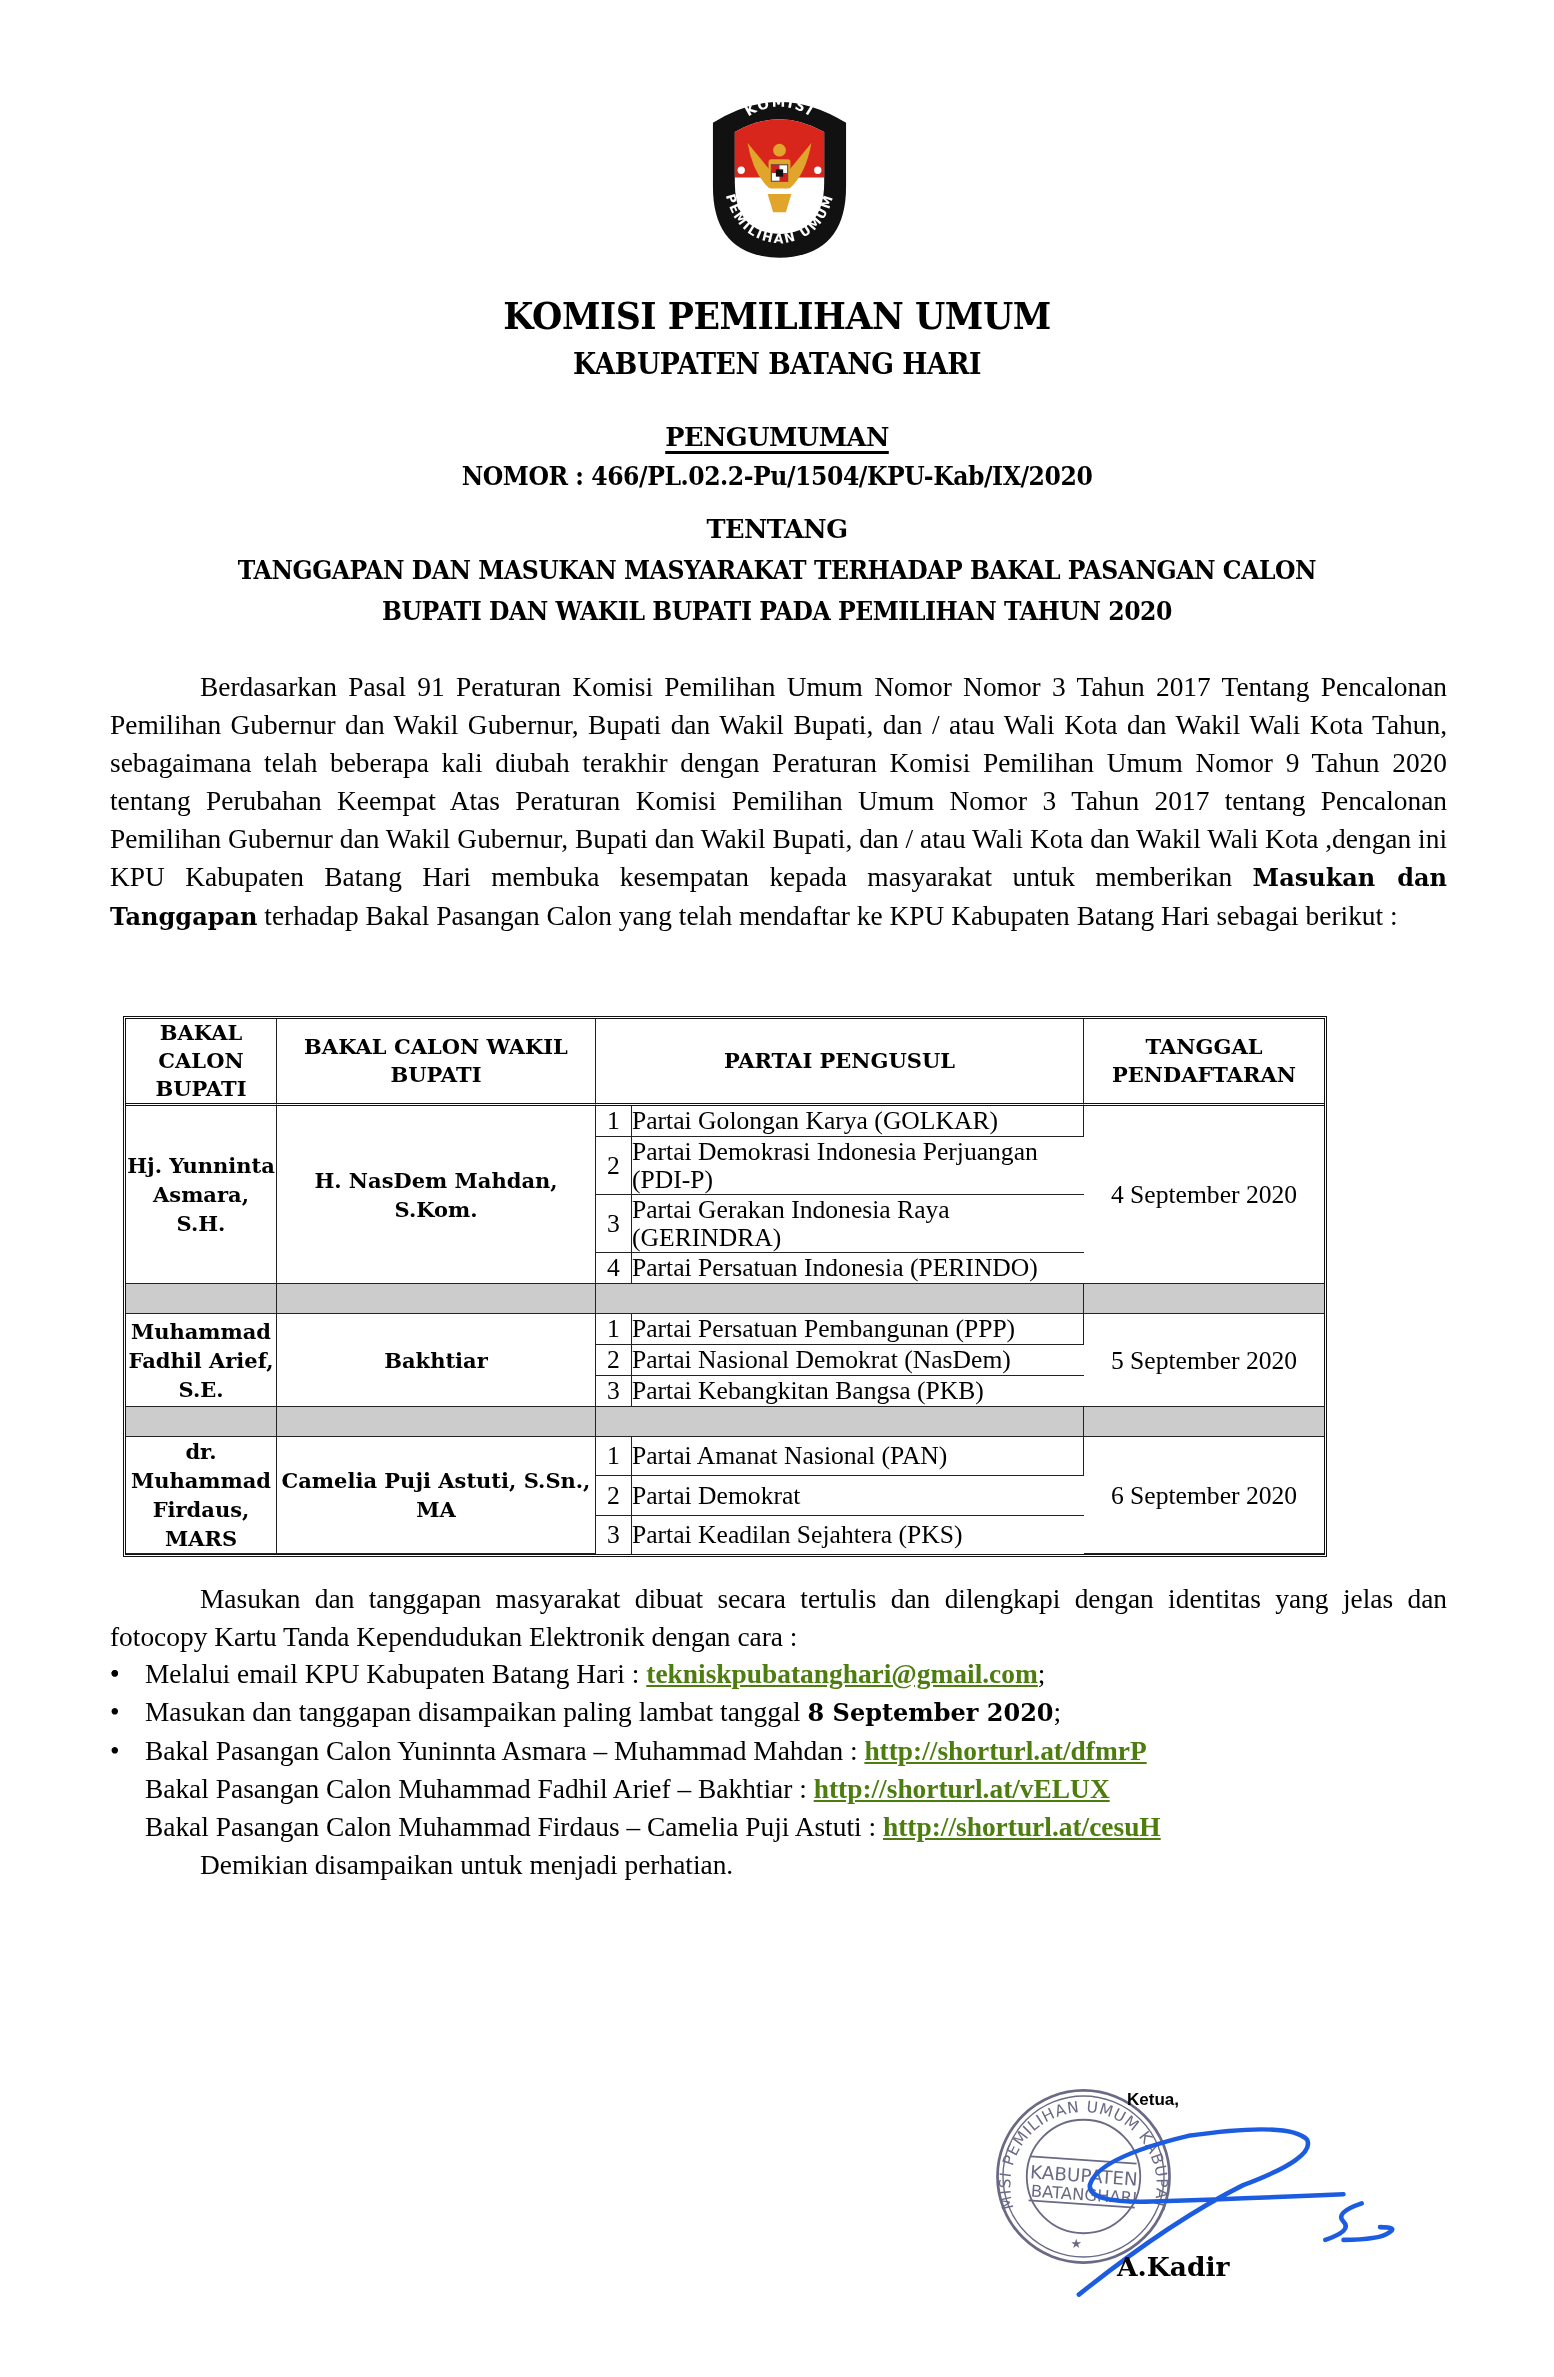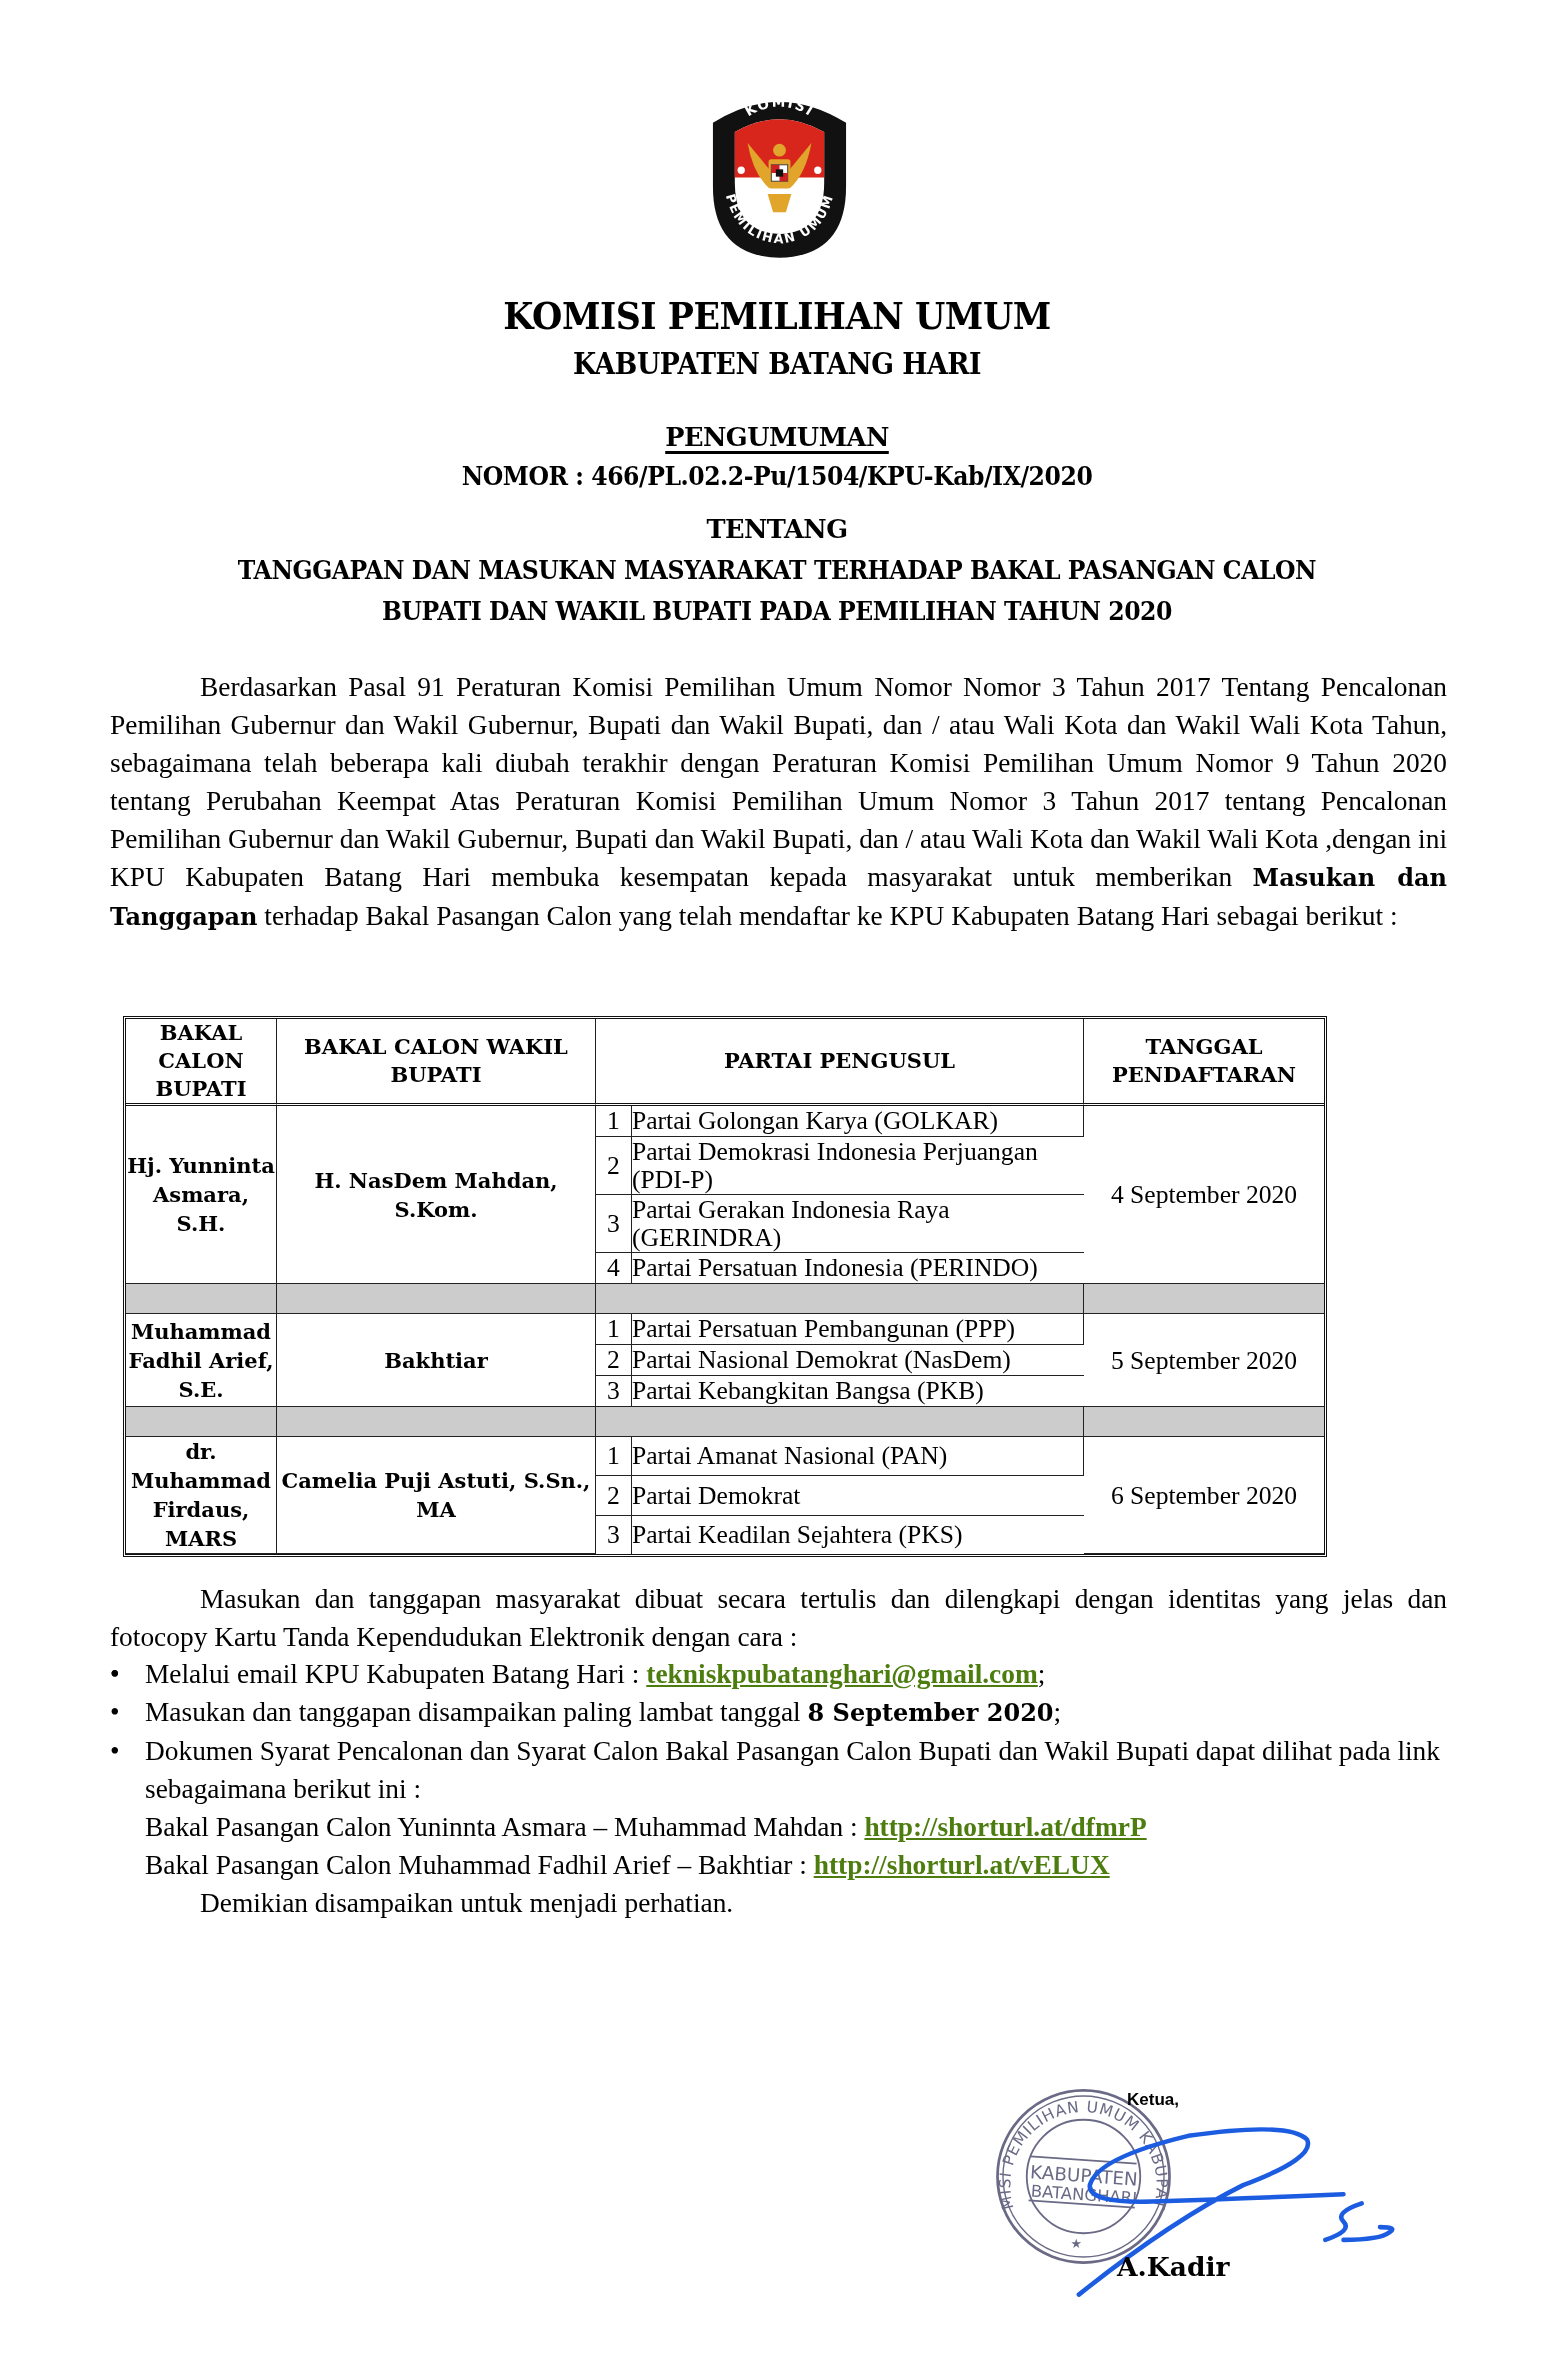--- a/index.html
+++ b/index.html
@@ -178,27 +178,29 @@
   <div class="bl">
     <span class="dot">•</span>
     <span>Melalui email KPU Kabupaten Batang Hari : </span><span class="link">tekniskpubatanghari@gmail.com</span><span>;</span>
   </div>
   <div class="bl">
     <span class="dot">•</span>
     <span>Masukan dan tanggapan disampaikan paling lambat tanggal </span><b>8 September 2020</b><span>;</span>
   </div>
   <div class="bl">
     <span class="dot">•</span>
-    <span>Dokumen Syarat Pencalonan dan Syarat Calon Bakal Pasangan Calon Bupati dan Wakil Bupati dapat dilihat pada link sebagaimana berikut ini :</span>
   </div>
   <div class="sub">
     <span>Bakal Pasangan Calon Yuninnta Asmara – Muhammad Mahdan : </span><span class="link">http://shorturl.at/dfmrP</span>
   </div>
   <div class="sub">
     <span>Bakal Pasangan Calon Muhammad Fadhil Arief – Bakhtiar : </span><span class="link">http://shorturl.at/vELUX</span>
+  </div>
+  <div class="sub">
+    <span>Bakal Pasangan Calon Muhammad Firdaus – Camelia Puji Astuti : </span><span class="link">http://shorturl.at/cesuH</span>
   </div>
   <div class="closing">Demikian disampaikan untuk menjadi perhatian.</div>
 </div>
 
 <svg class="stamp" viewBox="0 0 200 200">
   <defs>
     <path id="stampArc" d="M 26 140 A 80 80 0 1 1 174 140"></path>
   </defs>
   <circle cx="100" cy="100" r="94" fill="none" stroke="#6a6a86" stroke-width="3"></circle>
   <circle cx="100" cy="100" r="88" fill="none" stroke="#6a6a86" stroke-width="1.5"></circle>

